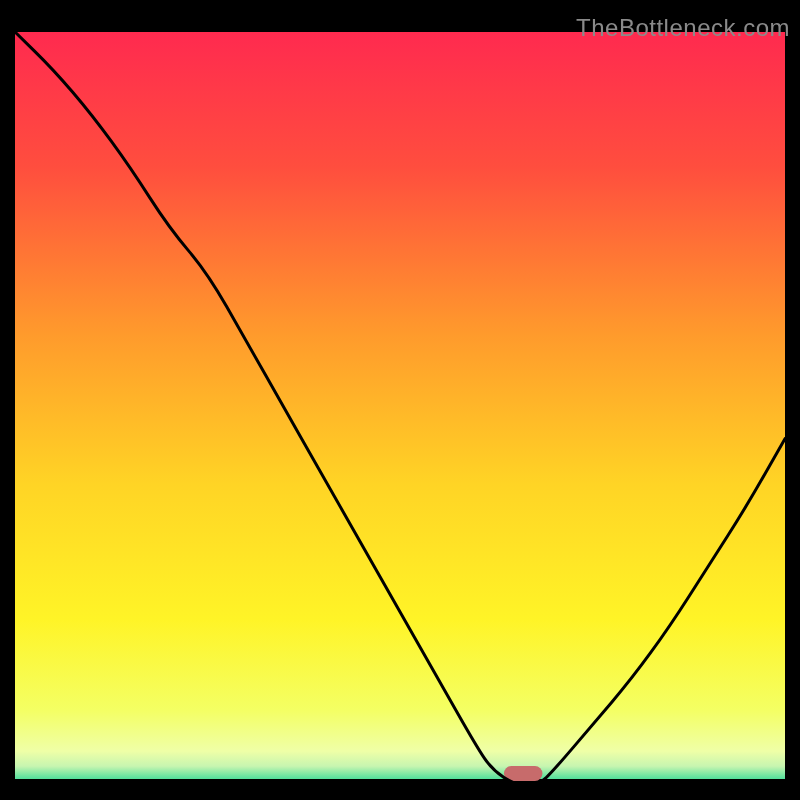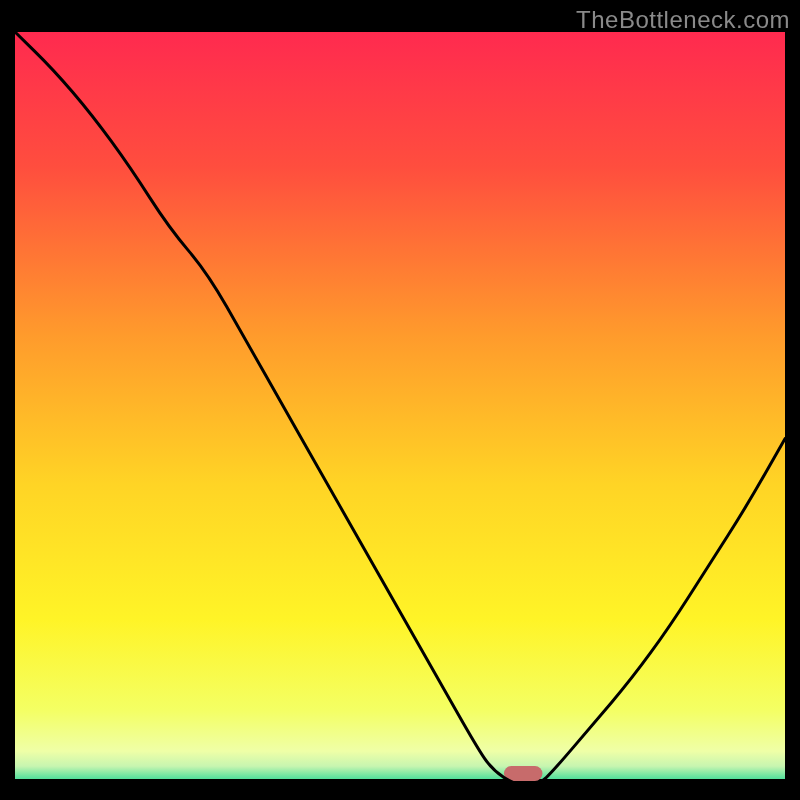--- a/index.html
+++ b/index.html
@@ -12,21 +12,21 @@
     font-family: Arial, Helvetica, sans-serif;
   }
   .frame {
     position: relative;
     width: 800px;
     height: 800px;
     background: #000;
   }
   .watermark {
     position: absolute;
-    top: 6px;
+    top: 14px;
     right: 10px;
     color: #8a8a8a;
     font-size: 24px;
     font-weight: 500;
     letter-spacing: 0.5px;
     user-select: none;
     z-index: 10;
   }
   .plot-area {
     position: absolute;

